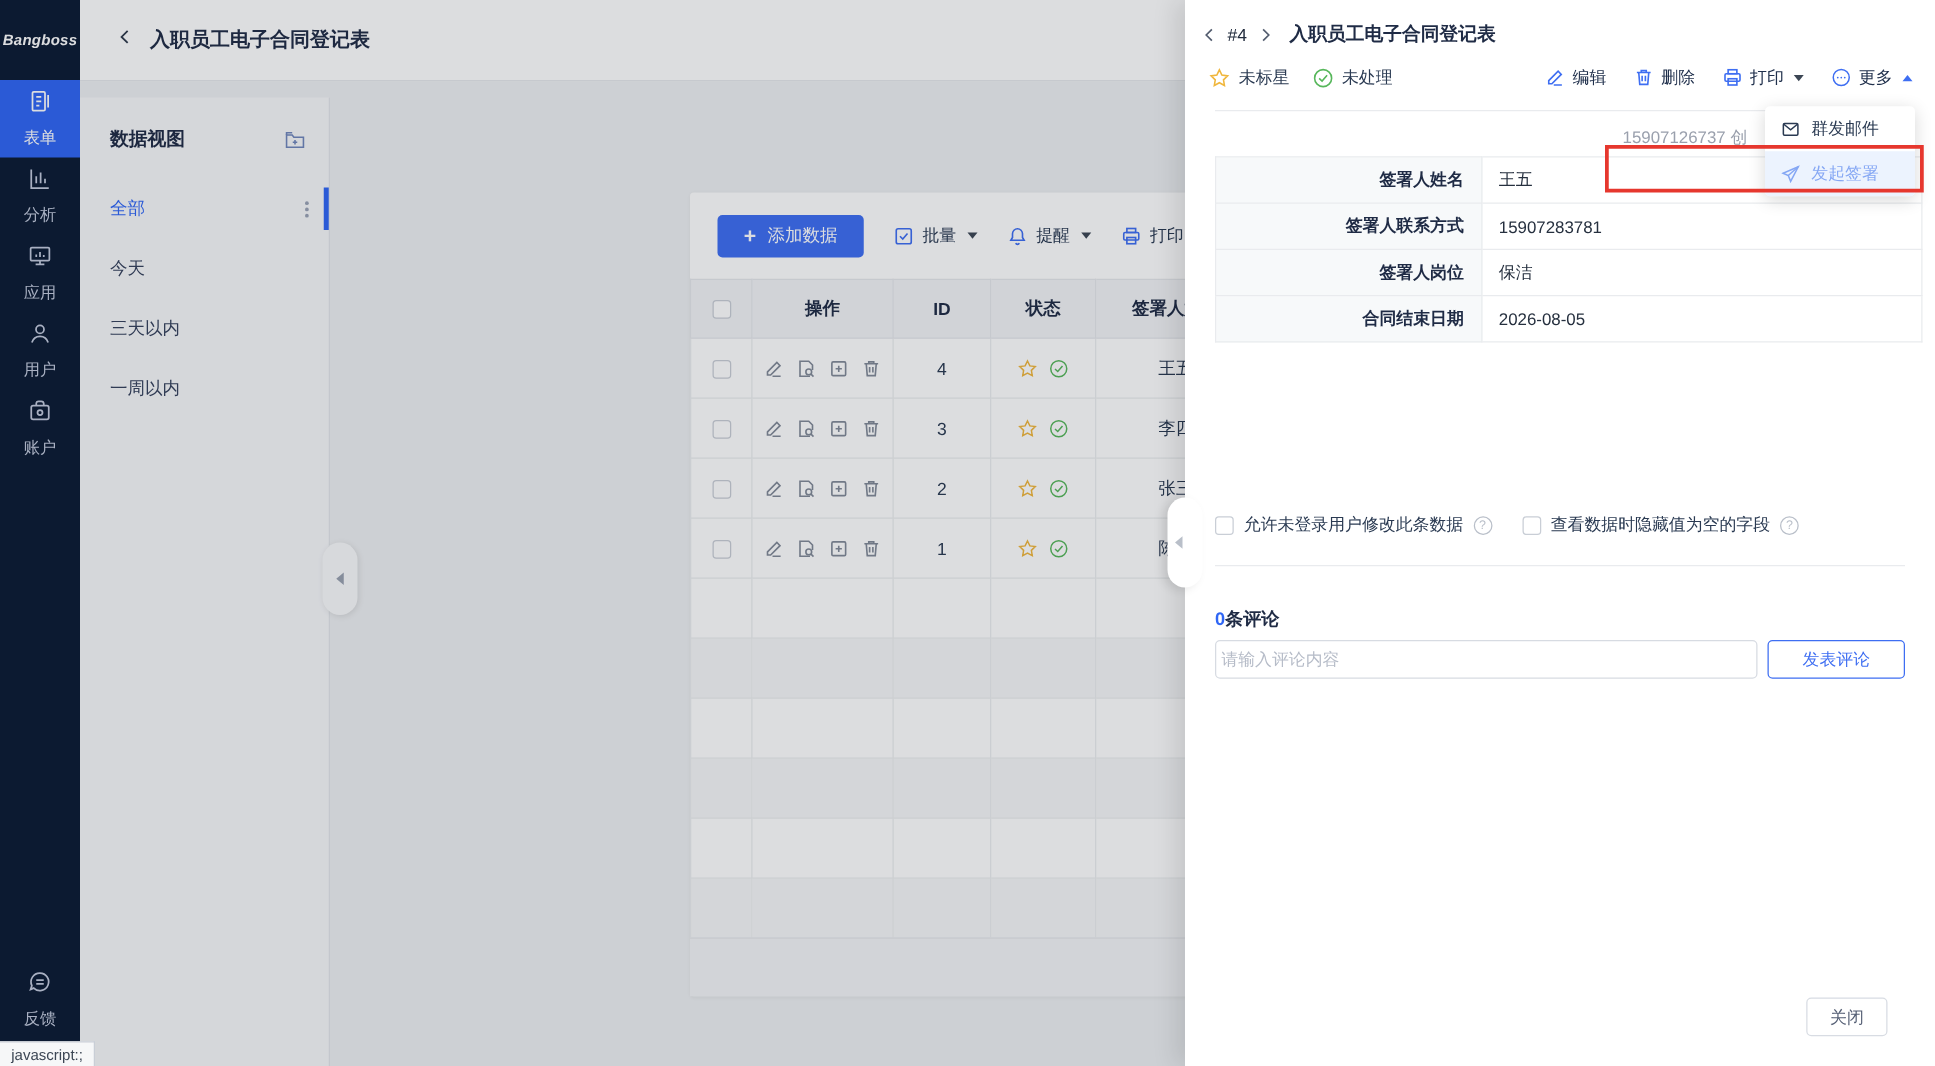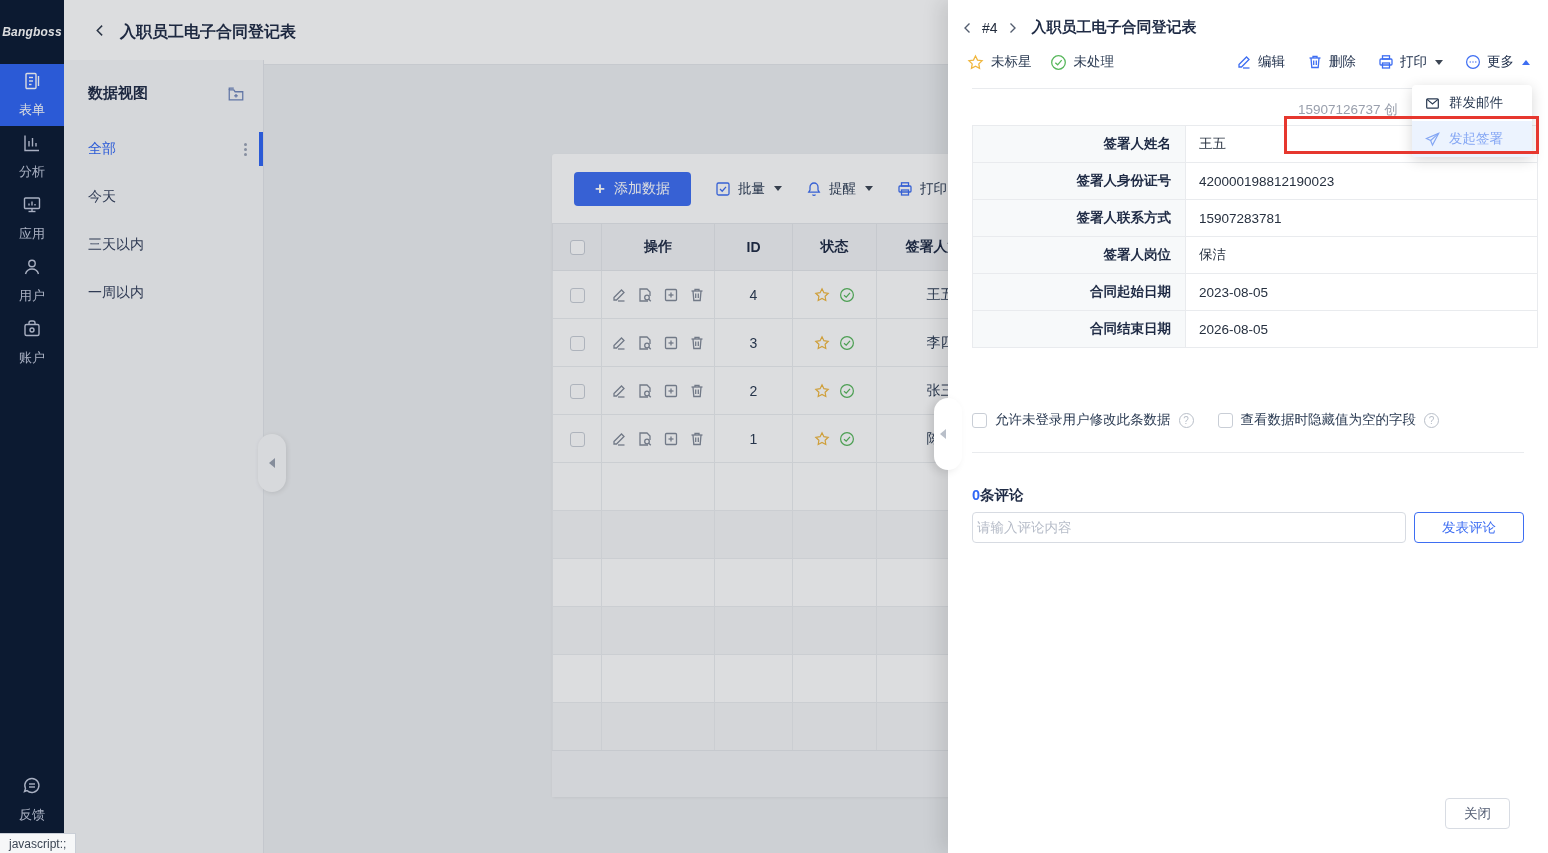--- a/index.html
+++ b/index.html
@@ -17,21 +17,21 @@
   .nav-item.active { background:#2f66f5; color:#fff; }
   .nav-bottom { position:absolute; bottom:22px; left:0; width:64px; }
 
   
   .main-header { position:absolute; left:64px; top:0; right:0; height:65px; background:#fff;
                  border-bottom:1px solid #e6e8eb; display:flex; align-items:center; padding-left:30px; gap:13px; z-index:1; }
   .back-chevron { color:#303a4c; }
   .page-title { font-size:16px; font-weight:bold; color:#1f2b45; }
 
   
-  .subsidebar { position:absolute; left:64px; top:60px; width:200px; bottom:0; background:#f7f8fa;
+  .subsidebar { position:absolute; left:64px; top:78px; width:200px; bottom:0; background:#f7f8fa;
                 border-right:1px solid #e3e6ea; z-index:1; }
   .views-header { display:flex; align-items:center; justify-content:space-between; padding:24px 18px 0 24px; }
   .views-title { font-size:15px; font-weight:bold; color:#1f2b45; }
   .views-header svg { width:18px; height:18px; color:#7086bb; cursor:pointer; }
   .views-list { margin-top:22px; }
   .view-item { position:relative; height:48px; display:flex; align-items:center; padding:0 24px;
                font-size:14px; color:#35415c; cursor:pointer; }
   .view-item.active { color:#2f66f5; }
   .view-item.active .active-bar { position:absolute; right:0; top:7px; bottom:7px; width:4px; background:#2f66f5; }
   .dots-v { position:absolute; right:16px; display:flex; flex-direction:column; gap:2px; }
@@ -634,34 +634,26 @@
     <div class="p-divider" style="top:88px"></div>
     <div class="p-creator">15907126737 创</div>
 
     <table class="fieldtable">
       <tbody id="fieldbody">
           <tr>
             <td class="flabel">签署人姓名</td>
             <td class="fvalue">王五</td>
           </tr>
           <tr>
-            <td class="flabel">签署人身份证号</td>
-            <td class="fvalue">420000198812190023</td>
-          </tr>
-          <tr>
             <td class="flabel">签署人联系方式</td>
             <td class="fvalue">15907283781</td>
           </tr>
           <tr>
             <td class="flabel">签署人岗位</td>
             <td class="fvalue">保洁</td>
-          </tr>
-          <tr>
-            <td class="flabel">合同起始日期</td>
-            <td class="fvalue">2023-08-05</td>
           </tr>
           <tr>
             <td class="flabel">合同结束日期</td>
             <td class="fvalue">2026-08-05</td>
           </tr>
         </tbody>
     </table>
 
     <div class="opt-row">
       <span class="opt">

